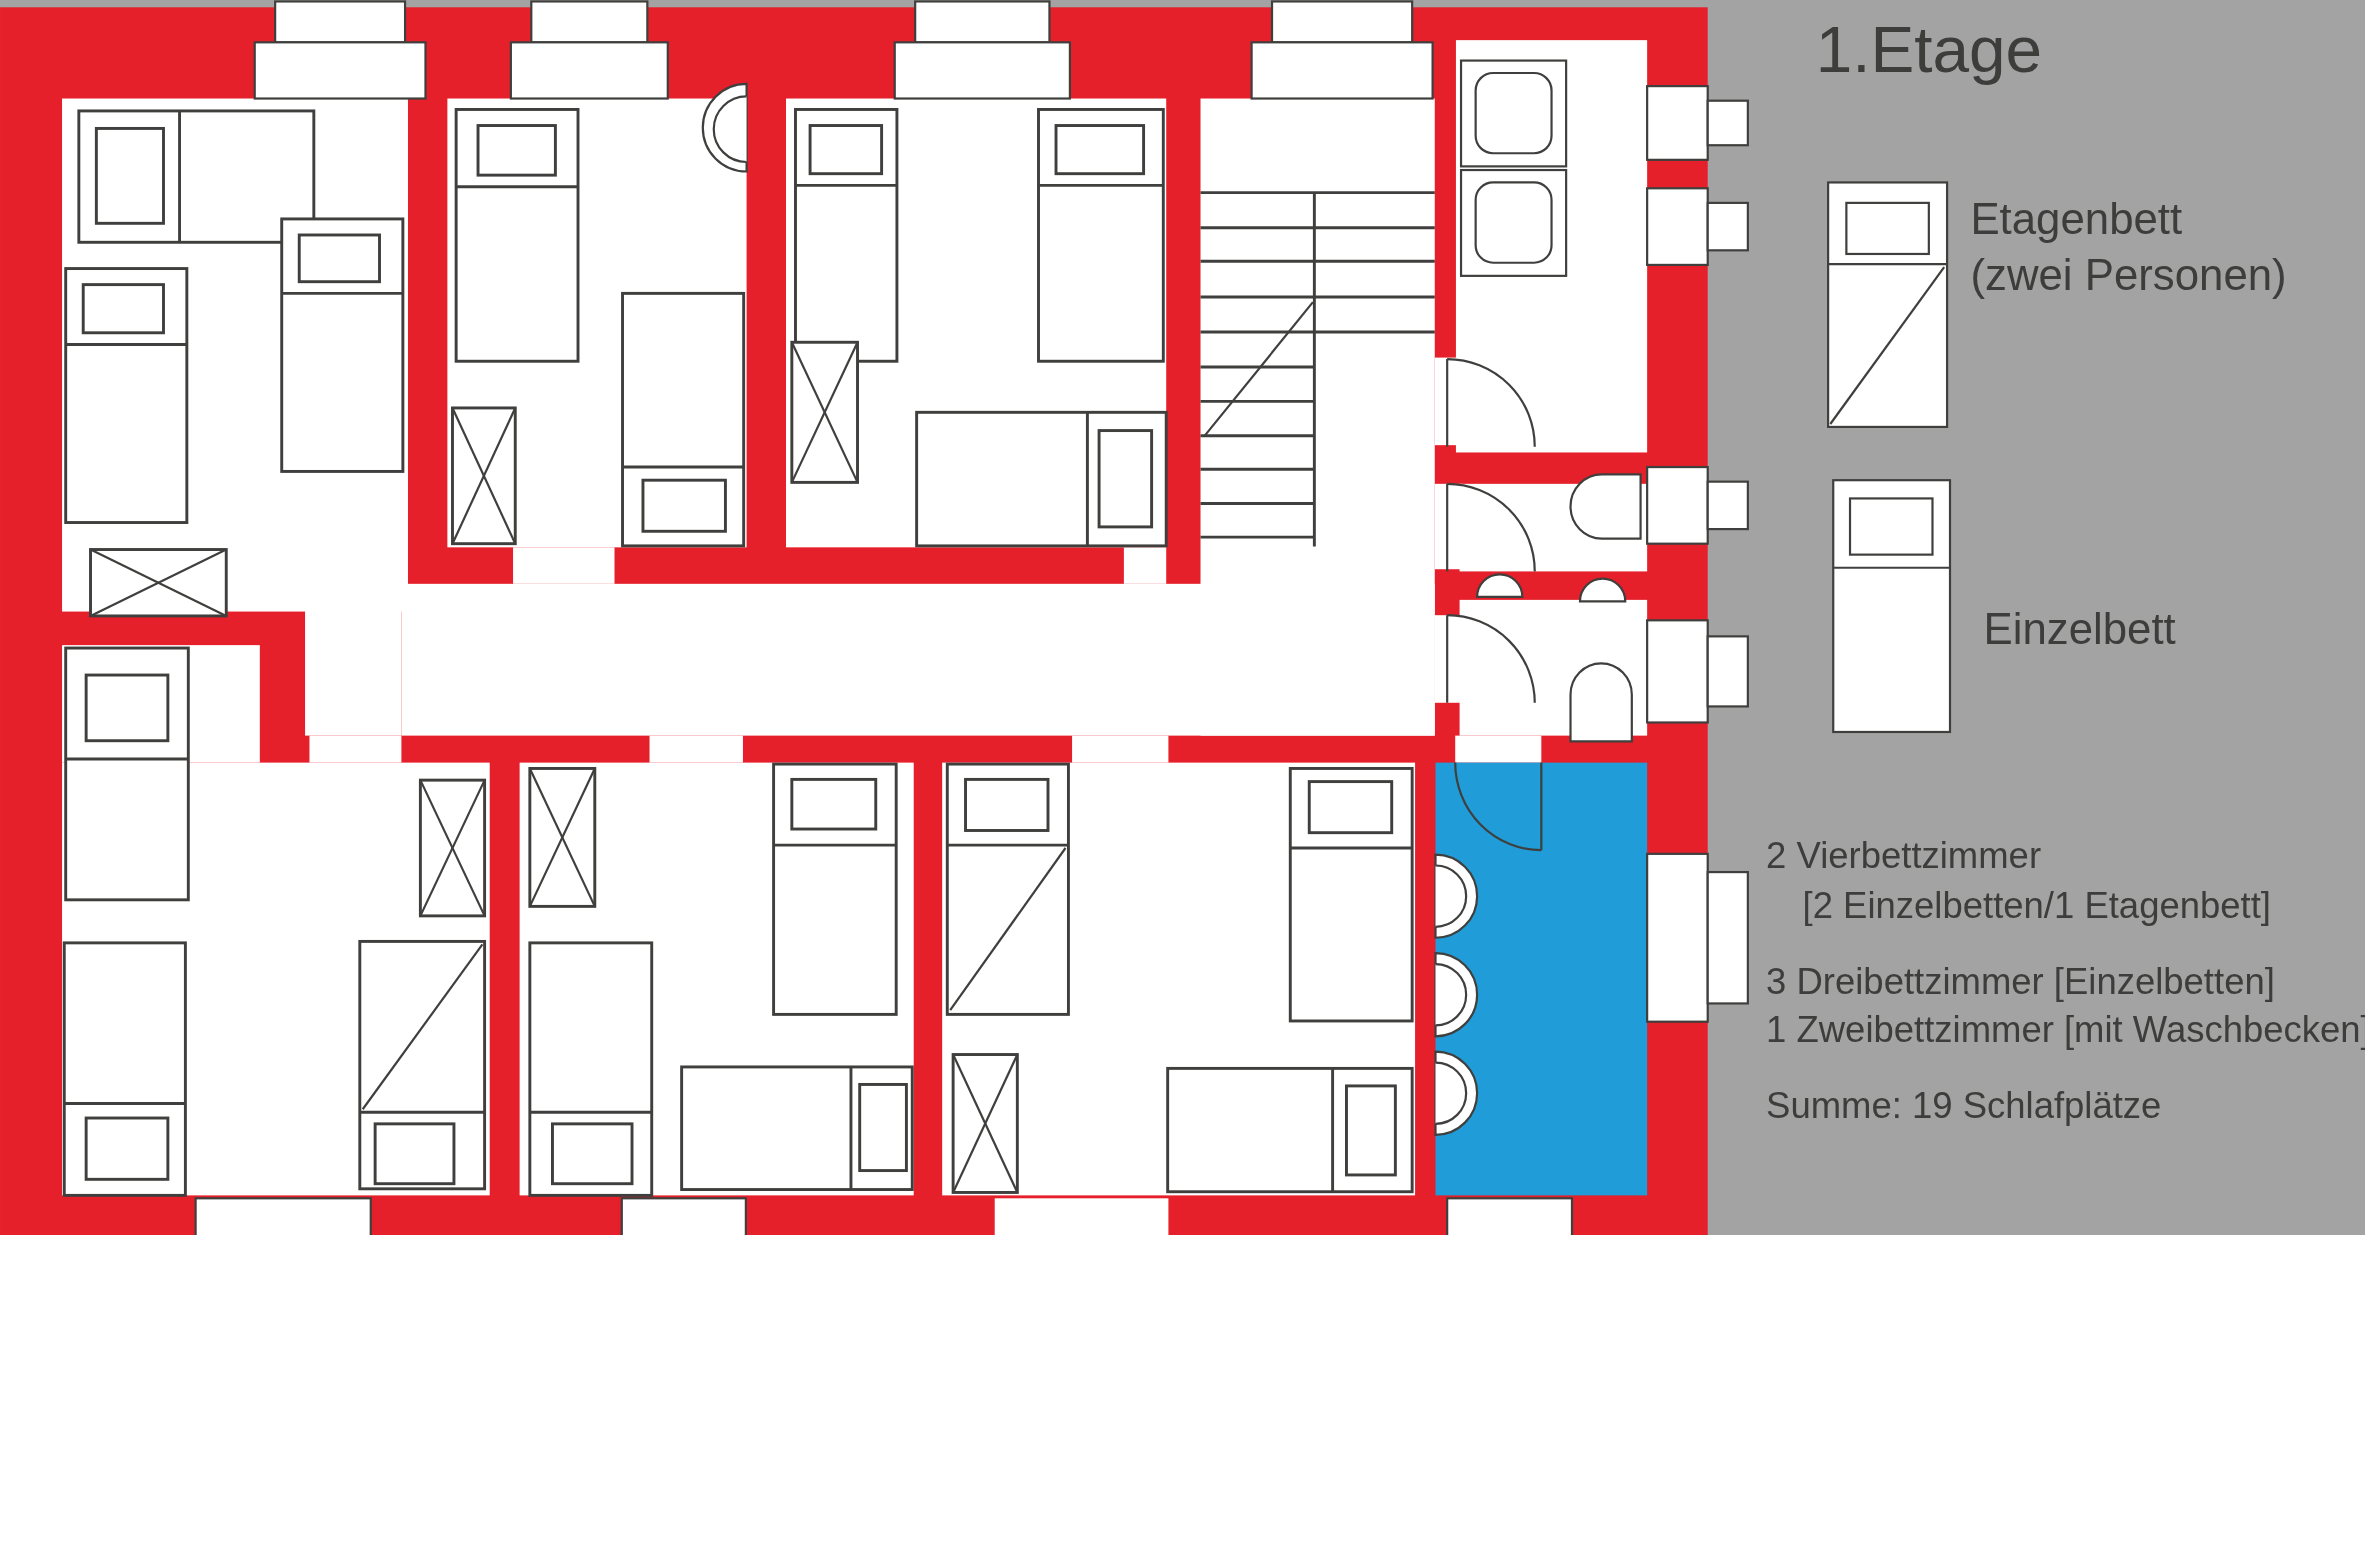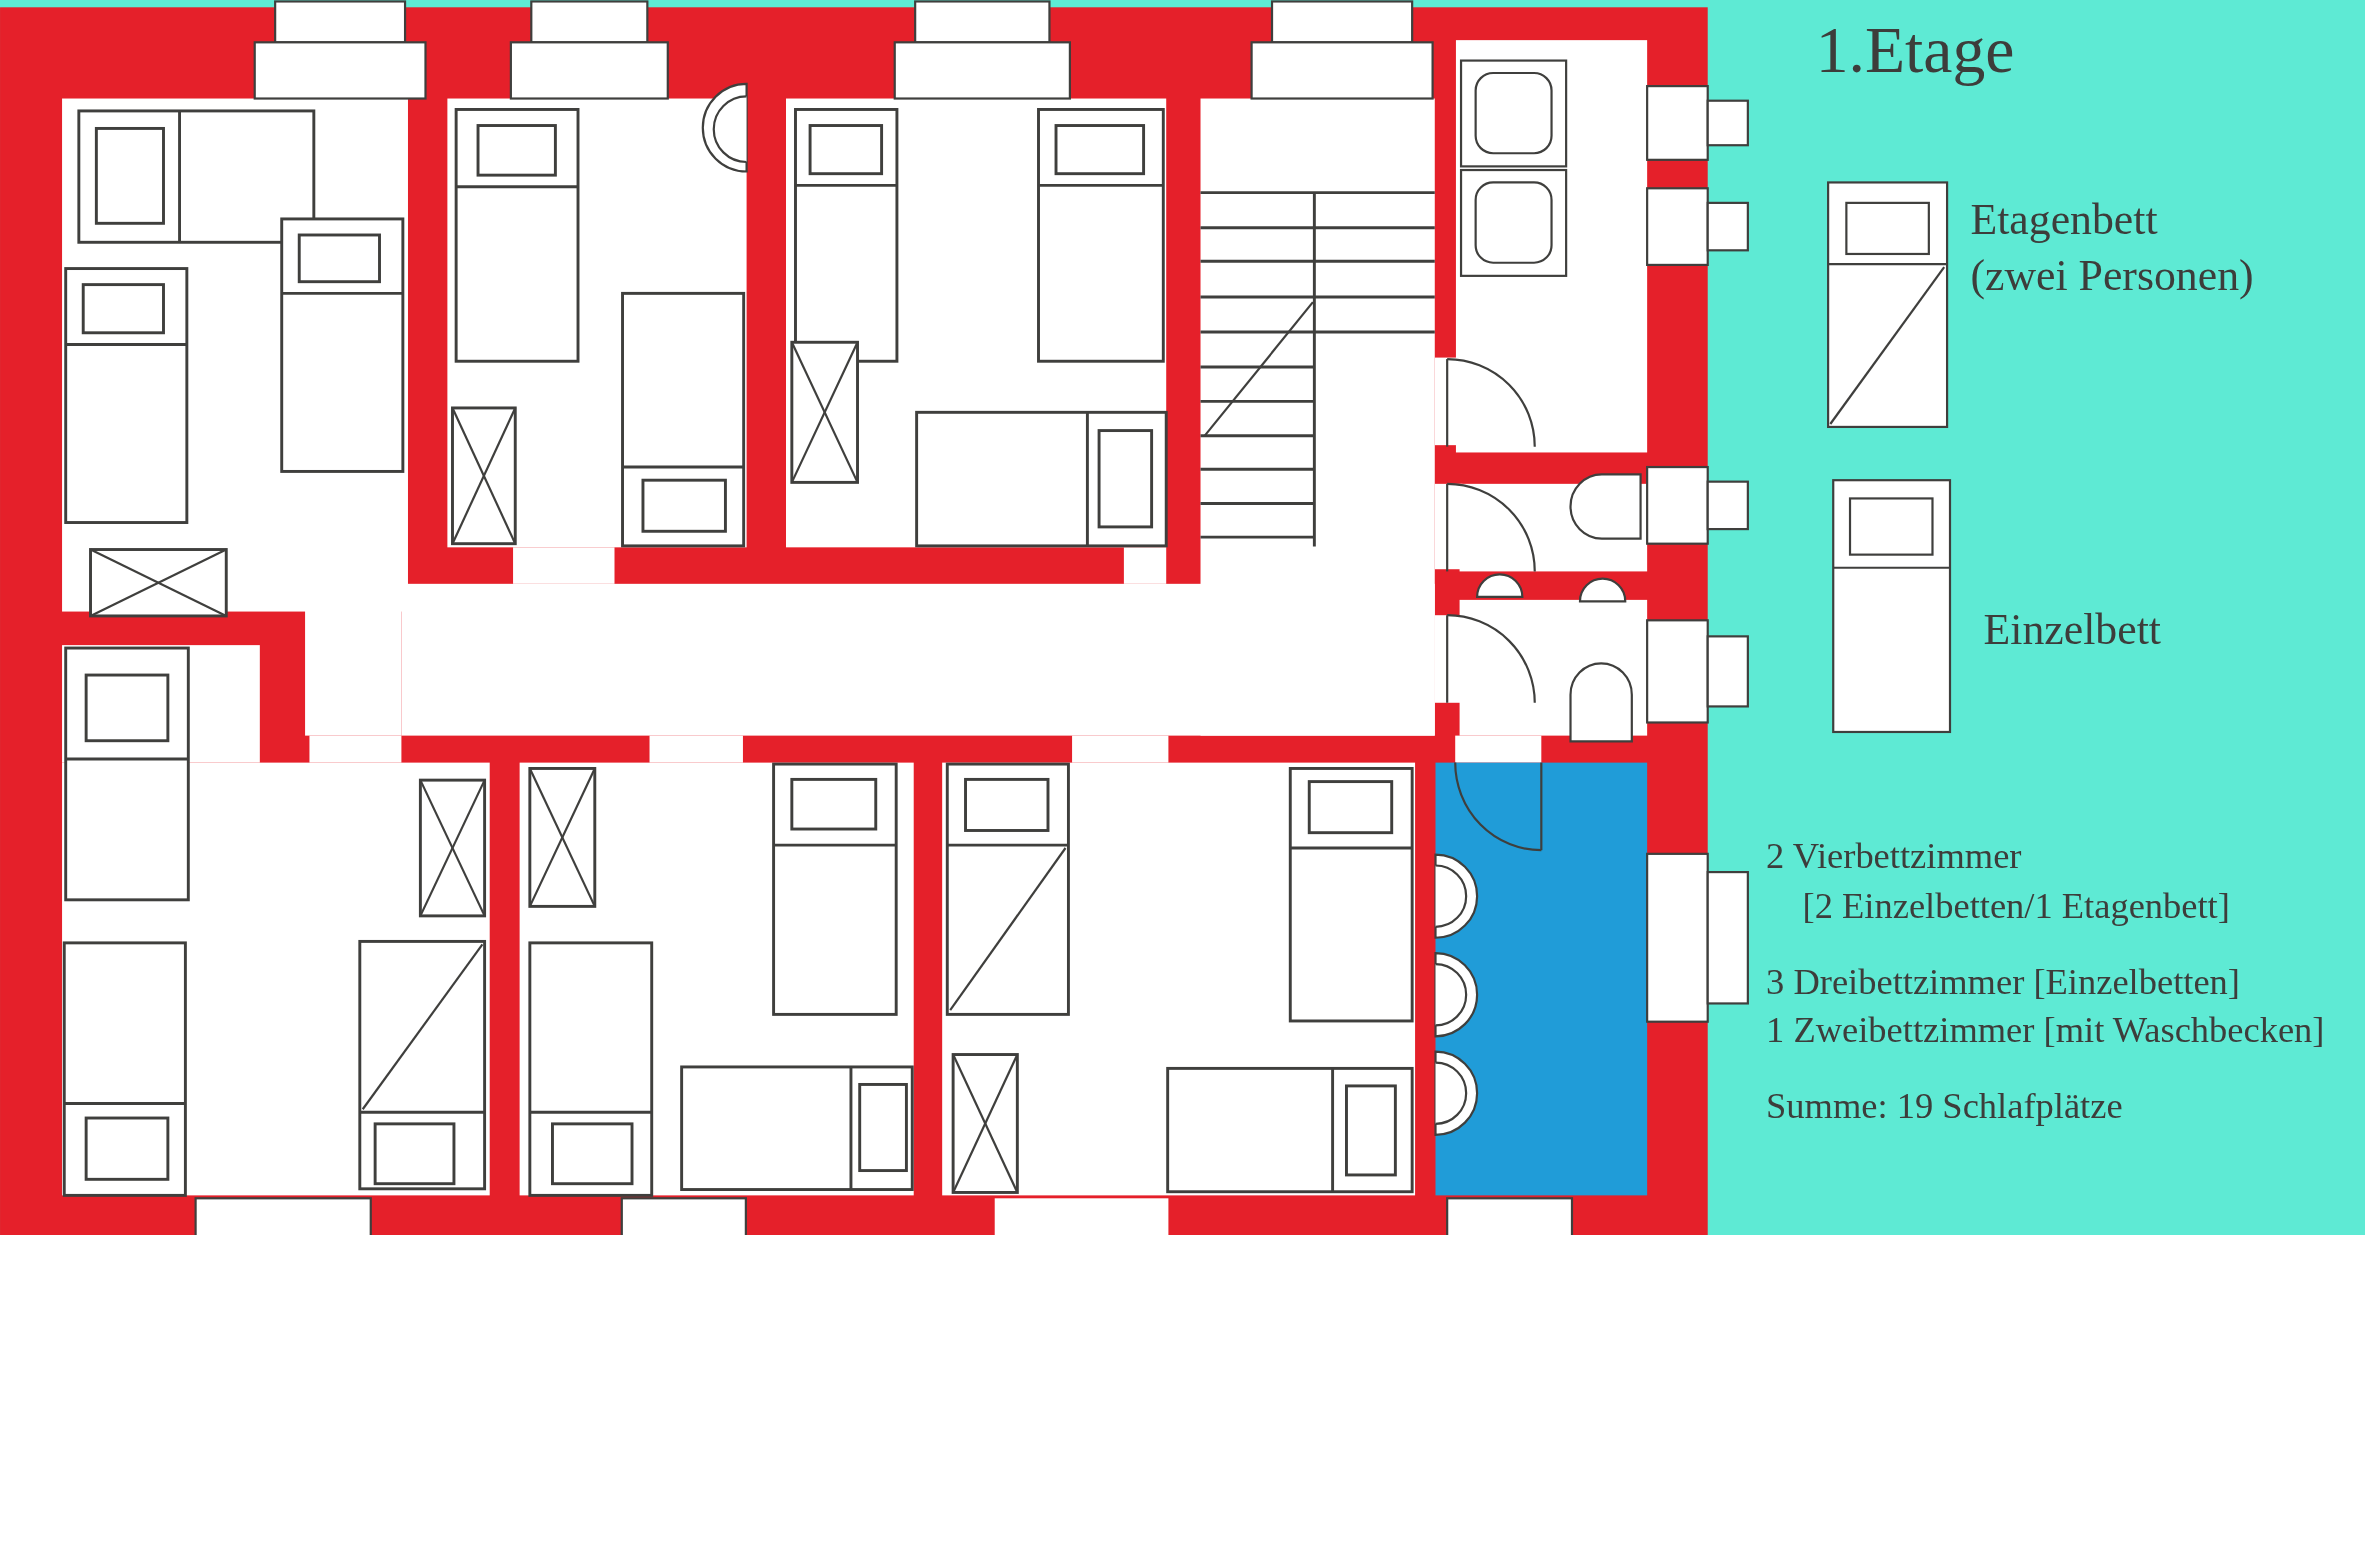--- a/index.html
+++ b/index.html
@@ -1,17 +1,17 @@
 <!DOCTYPE html>
 <html style="font-size:11.7px"><head>
 <meta charset="utf-8">
 <style>
   html,body{margin:0;padding:0;background:#ffffff;}
   body{font-family:"Liberation Sans", sans-serif;}
-  .stage{position:relative;width:2366px;height:1235px;background:#5eead4;overflow:hidden;font-family:Liberation Serif, serif;}
+  .stage{position:relative;width:2366px;height:1235px;background:#a3a3a3;overflow:hidden;}
   svg{display:block;}
   .wall{fill:#e5202a;stroke:none;}
   .floor{fill:#ffffff;stroke:none;}
   .blue-floor{fill:#209cd8;stroke:none;}
   .furn{fill:#ffffff;stroke:#3f3f3d;stroke-width:4;}
   .furn-thin{fill:#ffffff;stroke:#3f3f3d;stroke-width:3;}
   .ln{stroke:#3f3f3d;stroke-width:4;fill:none;}
   .ln-thin{stroke:#3f3f3d;stroke-width:3;fill:none;}
   .win{fill:#ffffff;stroke:#3f3f3d;stroke-width:3;}
   .t-title{font-size:90px;fill:#3d3d3b;}

